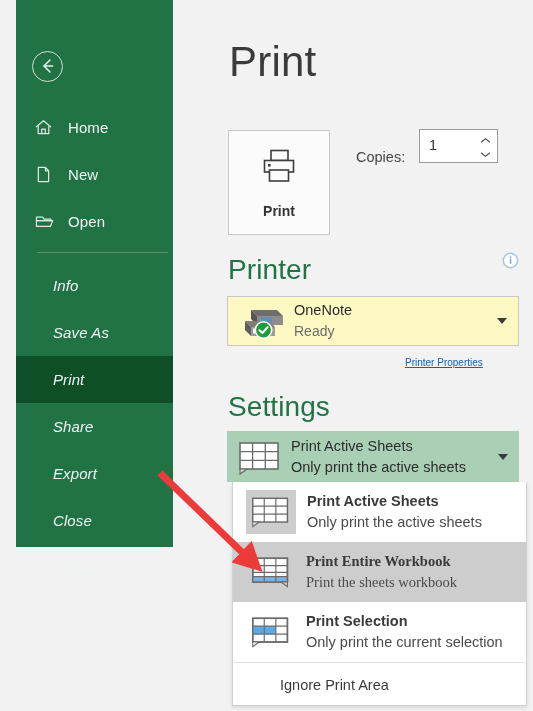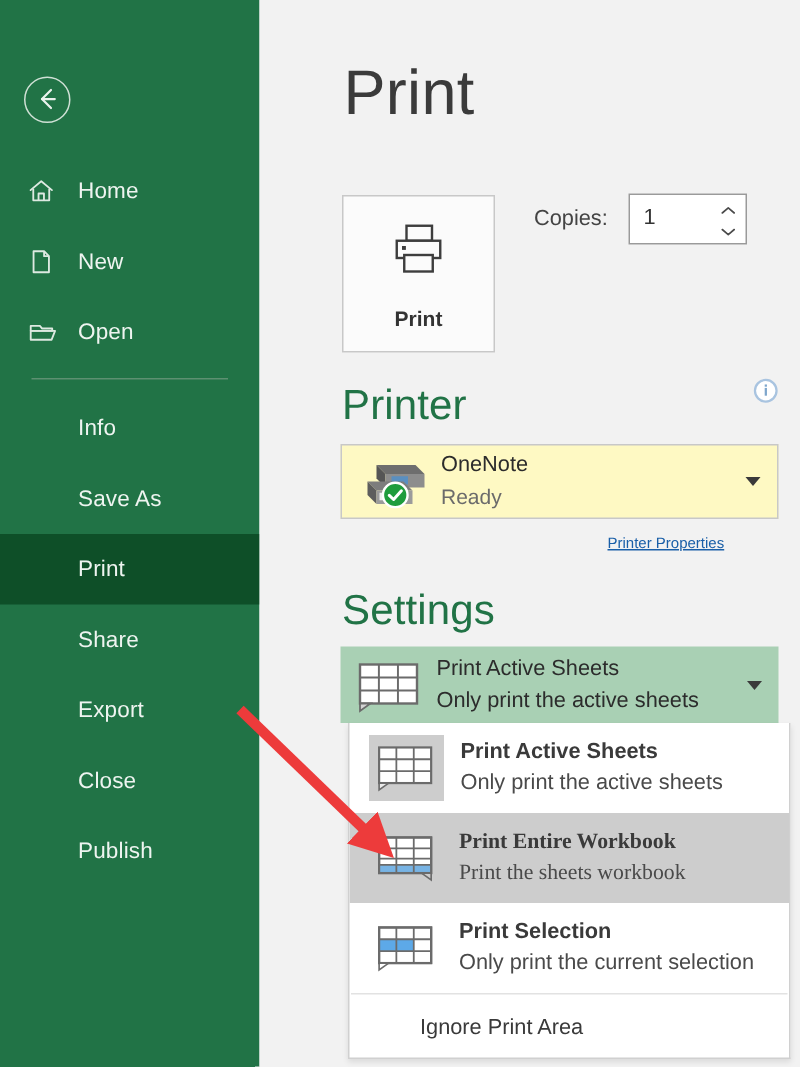--- a/index.html
+++ b/index.html
@@ -17,23 +17,23 @@
   #app {
     position: relative;
     width: 533px;
     height: 711px;
     background: #f2f2f2;
   }
 
   
   #sidebar {
     position: absolute;
-    left: 0; top: 0;
+    left: 16px; top: 0;
     width: 173px;
-    height: 711px;
+    height: 547px;
     background: #217346;
   }
   #back-button {
     position: absolute;
     left: 16px; top: 51px;
     width: 31px; height: 31px;
     border: 1.5px solid #cfe0d5;
     border-radius: 50%;
     box-sizing: border-box;
     cursor: pointer;
@@ -60,21 +60,22 @@
     margin-left: 18px;
     display: flex;
     align-items: center;
     justify-content: flex-start;
   }
   .nav-item .nav-label {
     margin-left: 8px;
     letter-spacing: .1px;
   }
   .nav-item.indent .nav-label {
-    margin-left: 52px;
+    margin-left: 37px;
+    font-style: italic;
   }
   .nav-item.active {
     background: #0e4f28;
   }
   .nav-divider {
     position: absolute;
     left: 21px; top: 252px;
     width: 131px;
     height: 1px;
     background: #5d9071;
@@ -118,21 +119,21 @@
     justify-content: center;
   }
   #print-button .pb-label {
     margin-top: 13px;
     font-size: 14px;
     color: #333333;
     font-weight: 600;
   }
   #copies-label {
     position: absolute;
-    left: 183px; top: 138px;
+    left: 183px; top: 149px;
     font-size: 14.5px;
     color: #444444;
   }
   #copies-field {
     position: absolute;
     left: 246px; top: 129px;
     width: 79px; height: 34px;
     background: #ffffff;
     border: 1px solid #9a9a9a;
     box-sizing: border-box;

